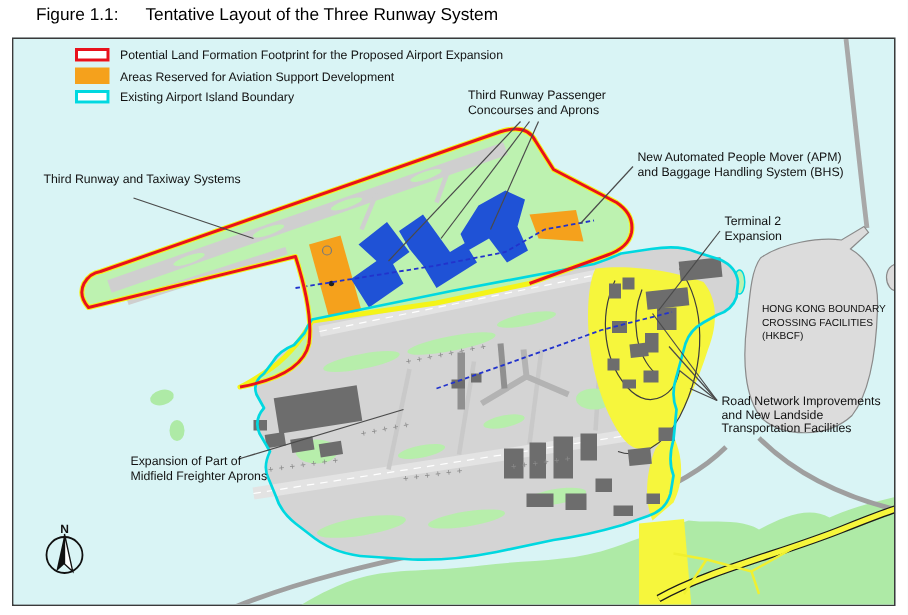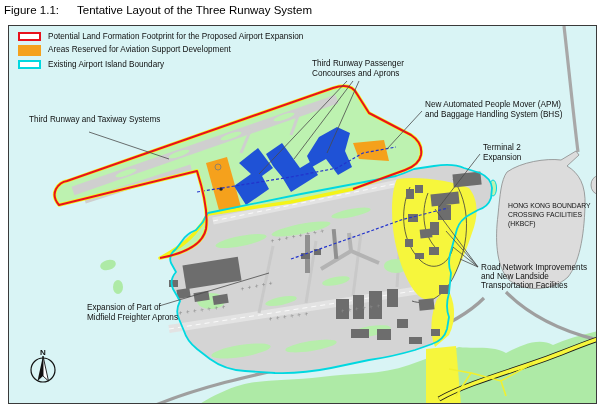--- a/index.html
+++ b/index.html
@@ -1,28 +1,28 @@
 <!DOCTYPE html>
 <html><head>
 <meta charset="utf-8">
 <style>
   html,body{margin:0;padding:0;background:#ffffff;}
   .page{
     position:relative;width:605px;height:410px;background:#ffffff;overflow:hidden;
     font-family:"Liberation Sans","DejaVu Sans",sans-serif;color:#111;
   }
-  .title-row{position:absolute;left:4px;top:4px;font-size:11.5px;color:#000;white-space:nowrap;}
+  .title-row{position:absolute;left:24px;top:4px;font-size:11.5px;color:#000;white-space:nowrap;}
   .title-row .fig-no{margin-right:18px;}
   .map-frame{
     position:absolute;left:8px;top:25px;width:587px;height:377px;
     border:1.5px solid #3a3a3a;background:#d9f4f5;
   }
   .map-svg{position:absolute;left:0;top:0;width:100%;height:100%;}
   .legend{position:absolute;left:9px;top:6px;display:flex;flex-direction:column;gap:4px;}
-  .legend-row{display:flex;align-items:flex-start;gap:7px;}
+  .legend-row{display:flex;align-items:flex-end;gap:7px;margin-left:32px;}
   .legend-row .lg-text{font-size:8.2px;white-space:nowrap;color:#111;}
   .sw{width:23px;height:9px;box-sizing:border-box;flex:0 0 auto;}
   .sw-red{background:#fff;border:2px solid #e8111c;}
   .sw-cyan{background:#fff;border:2px solid #00d8e0;}
   .sw-orange{background:#f5a11c;height:11px;}
   .map-label{font-size:8.2px;fill:#111;}
   .map-label-sm{font-size:6.8px;fill:#111;}
 </style>
 </head>
 <body>

